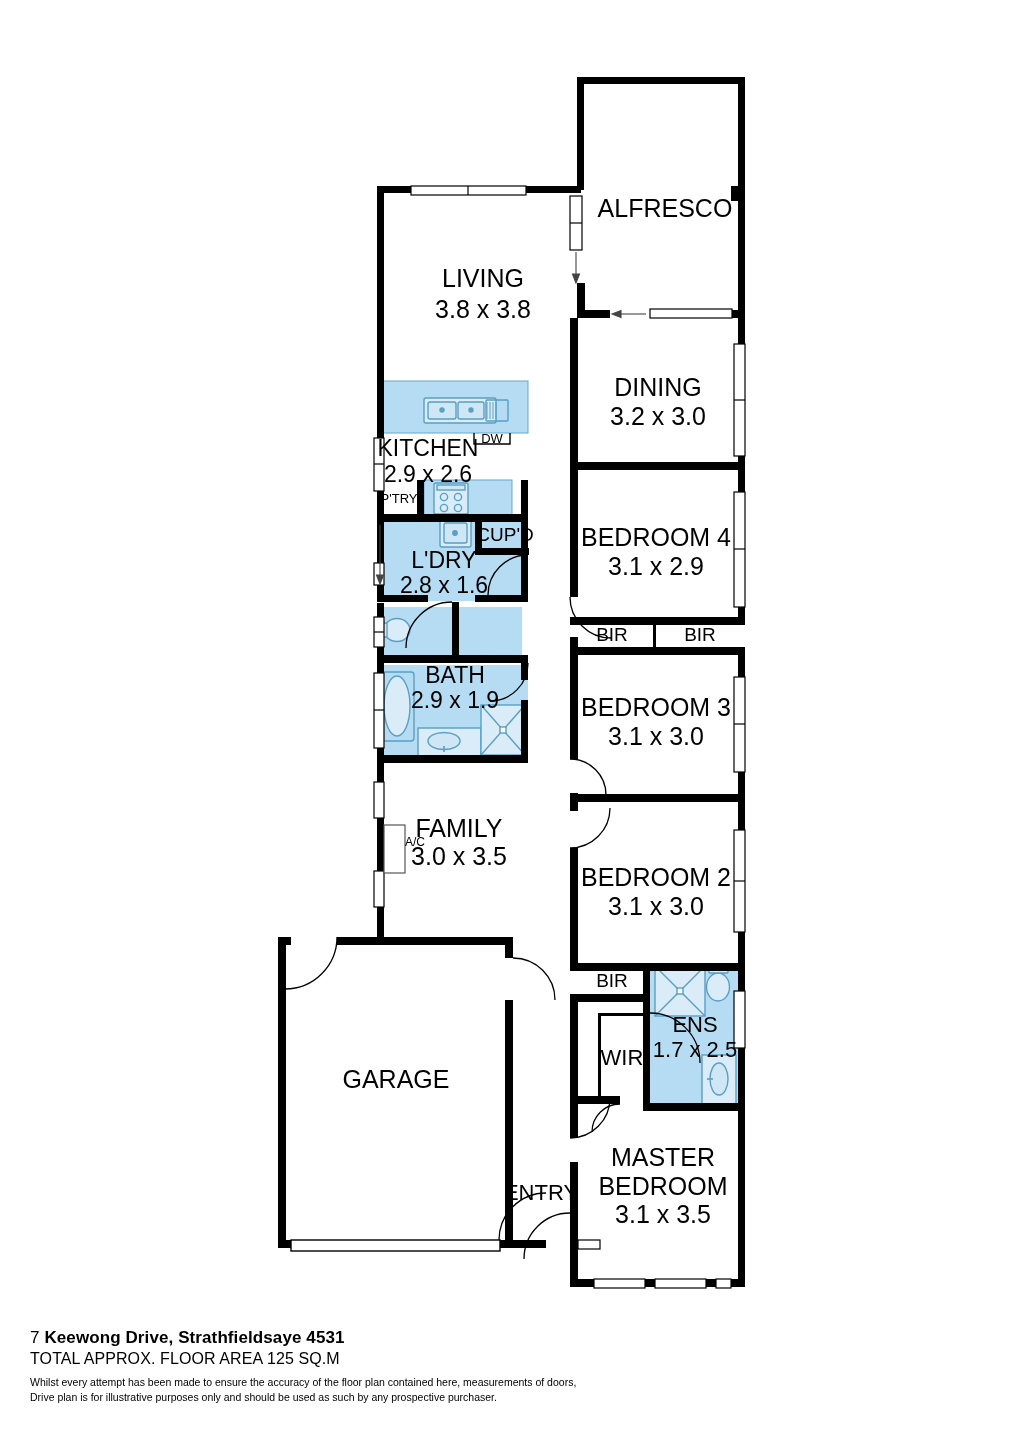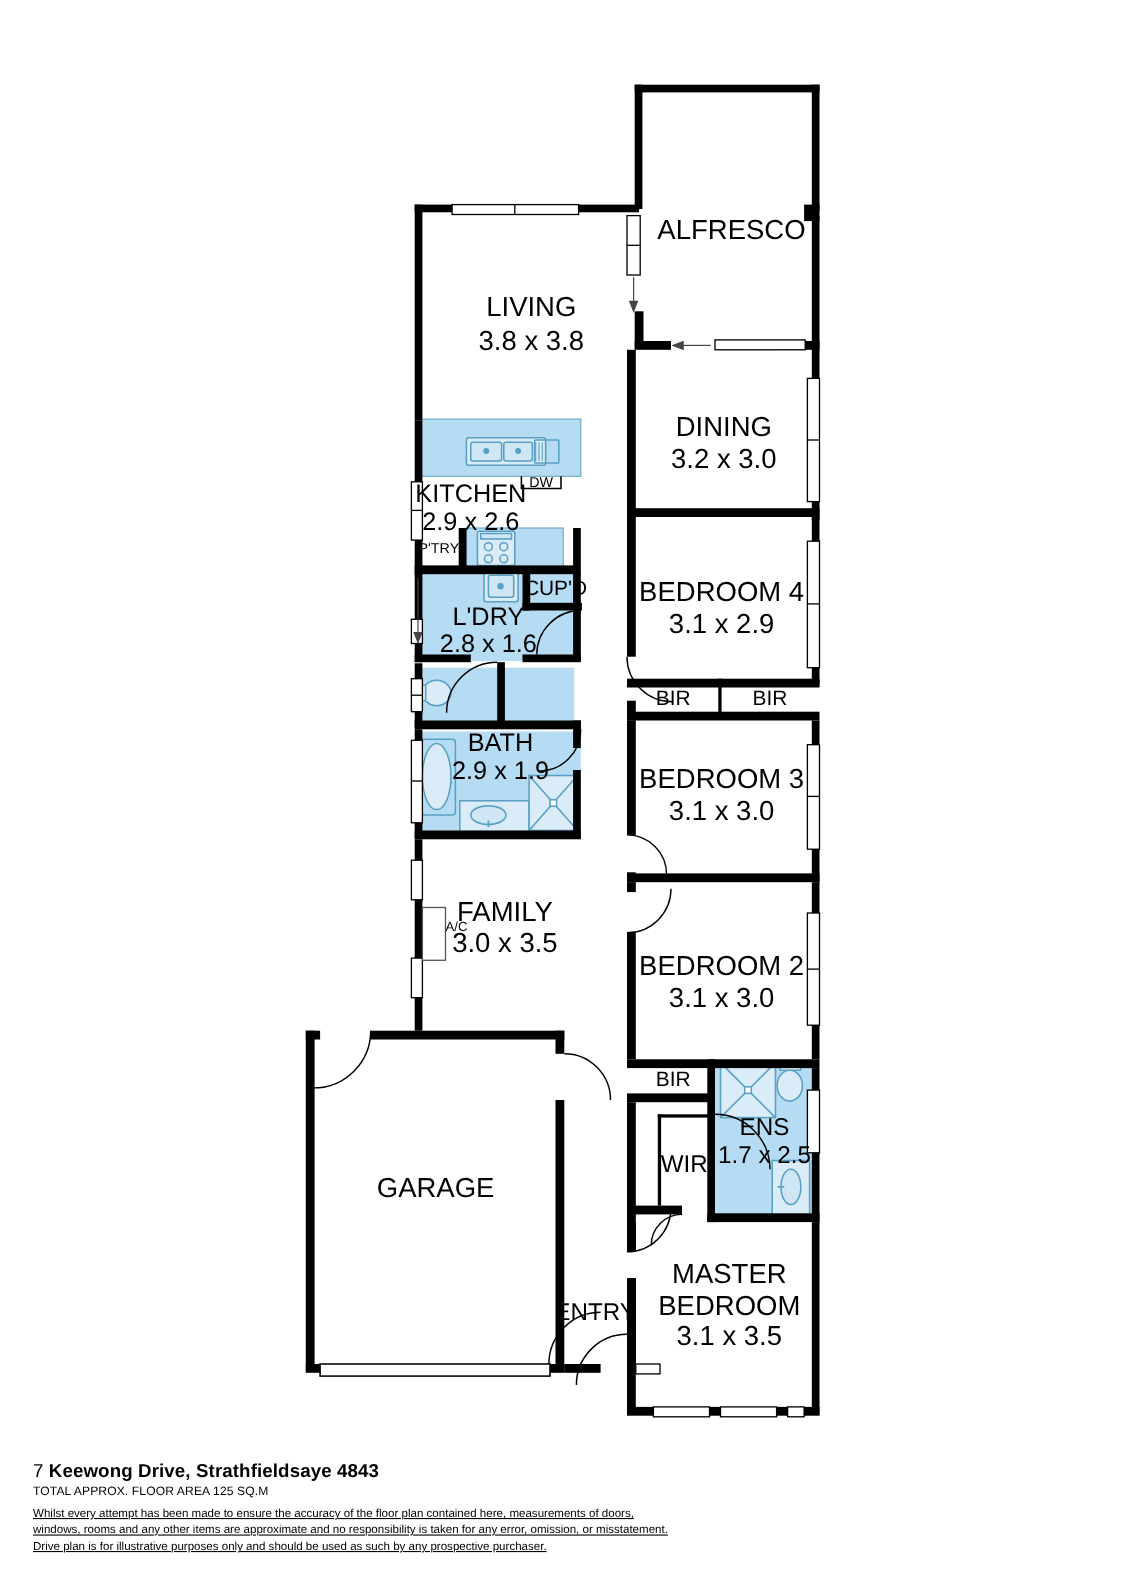--- a/index.html
+++ b/index.html
@@ -22,30 +22,29 @@
   }
   .addr{
     font-size:17px;
     letter-spacing:.1px;
     margin:0 0 2px 0;
     white-space:nowrap;
   }
   .addr .num{font-weight:400;}
   .addr .street{font-weight:700;}
   .area{
-    font-size:11px;
+    font-size:16px;
     margin:0 0 7px 0;
     letter-spacing:.1px;
     white-space:nowrap;
   }
   .disclaimer{
     font-size:10.5px;
     line-height:1.45;
     letter-spacing:0px;
-    text-decoration:underline;
   }
   .disclaimer div{white-space:nowrap;}
 </style>
 </head>
 <body>
 
 <div id="plan">
 <svg width="1024" height="1320" viewBox="0 0 1024 1320" xmlns="http://www.w3.org/2000/svg">
 
   <g>
@@ -350,21 +349,20 @@
     <text x="663" y="1166" font-size="25">MASTER</text>
     <text x="663" y="1195" font-size="25">BEDROOM</text>
     <text x="663" y="1223" font-size="25">3.1 x 3.5</text>
   </g>
 
 </svg>
 </div>
 
 <div id="footer">
   <p class="addr">
-    <span class="num">7 </span><span class="street">Keewong Drive, Strathfieldsaye 4843</span>
+    <span class="num">7 </span><span class="street">Keewong Drive, Strathfieldsaye 4531</span>
   </p>
   <p class="area">TOTAL APPROX. FLOOR AREA 125 SQ.M</p>
   <div class="disclaimer">
     <div>Whilst every attempt has been made to ensure the accuracy of the floor plan contained here, measurements of doors,</div>
-    <div>windows, rooms and any other items are approximate and no responsibility is taken for any error, omission, or misstatement.</div>
     <div>Drive plan is for illustrative purposes only and should be used as such by any prospective purchaser.</div>
   </div>
 </div>
 
 </body></html>

